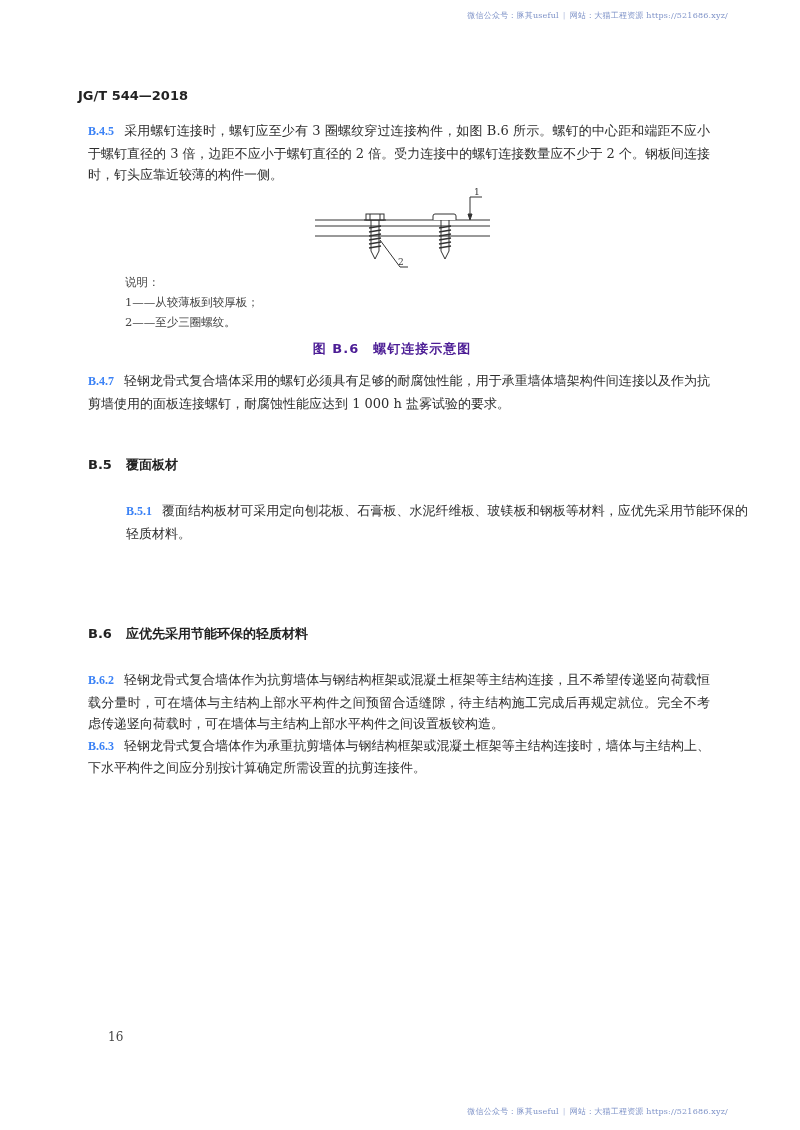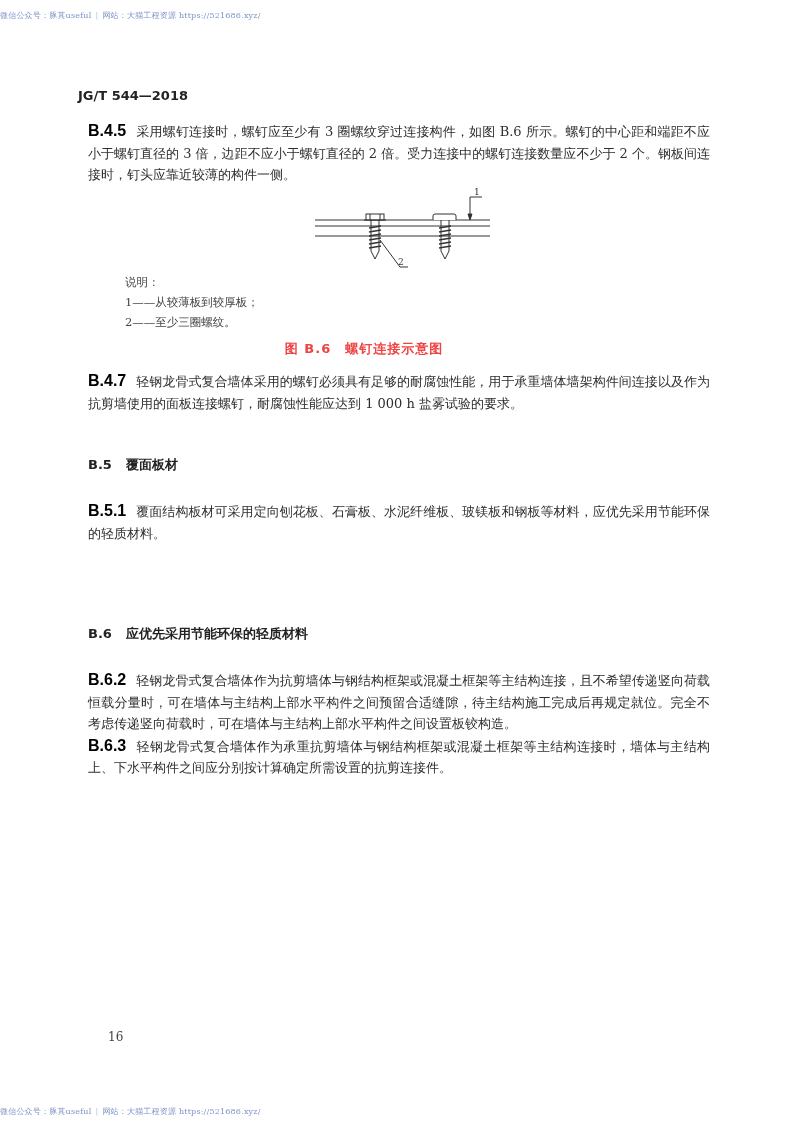--- a/index.html
+++ b/index.html
@@ -1,42 +1,43 @@
 <!DOCTYPE html>
 <html><head>
   <meta charset="utf-8">
   <style>
     html, body { margin: 0; padding: 0; }
     body {
       width: 800px; height: 1130px; background: #ffffff; position: relative; overflow: hidden;
       font-family: "DejaVu Serif", "Liberation Serif", serif; color: #2a2a2a;
     }
     .watermark {
-      position: absolute; left: 0; width: 728px; text-align: left;
+      position: absolute; left: 0; width: 728px; text-align: right;
       font-size: 8px; color: #7f93c8; letter-spacing: 0.2px;
       font-family: "DejaVu Serif", serif;
     }
     .watermark .sep { color: #b0bcdc; margin: 0 4px; }
     .wm-top { top: 10px; }
     .wm-bottom { top: 1106px; }
     .doc-code {
       position: absolute; left: 78px; top: 88px; font-size: 13px; font-weight: bold;
       font-family: "DejaVu Sans", "Liberation Sans", sans-serif; color: #222;
     }
     .content { position: absolute; left: 88px; width: 622px; }
     .para { font-size: 13px; line-height: 21.5px; margin: 0; text-align: justify; color: #2e2e2e; }
-    .clause-no { font-weight: bold; font-family: Liberation Sans, sans-serif; font-size: 16px; margin-right: 10px; color: #000000; }
+    .clause-no { font-weight: bold; font-family: Liberation Serif, serif; font-size: 12px; margin-right: 10px; color: #3b82f6; }
     .section-title { font-size: 13px; font-weight: bold; font-family: "DejaVu Sans", sans-serif; color: #222; }
     .section-title .num { margin-right: 14px; }
     .figure { position: absolute; left: 310px; top: 185px; width: 190px; height: 90px; }
     .legend { position: absolute; left: 125px; top: 272px; font-size: 11.5px; line-height: 20px; color: #444; }
     .fig-caption {
       position: absolute; left: 0; width: 728px; top: 340px; text-align: center;
-      font-size: 13px; font-weight: bold; font-family: "DejaVu Sans", sans-serif; color: #ef4444;
+      font-size: 13px; font-weight: bold; font-family: "DejaVu Sans", sans-serif; color: #4c1d95;
       letter-spacing: 1px;
+      padding-left: 28px;
     }
     .page-number { position: absolute; left: 108px; top: 1030px; font-size: 12px; color: #444; }
   </style>
 </head>
 <body>
 
 <div class="watermark wm-top">
   <span>微信公众号：豚其useful</span><span class="sep">|</span><span>网站：大猫工程资源 https://521686.xyz/</span>
 </div>
 
@@ -99,21 +100,21 @@
 <div class="fig-caption">图 B.6　螺钉连接示意图</div>
 
 <div class="content" style="top:370px;">
   <p class="para"><span class="clause-no">B.4.7</span><span>轻钢龙骨式复合墙体采用的螺钉必须具有足够的耐腐蚀性能，用于承重墙体墙架构件间连接以及作为抗剪墙使用的面板连接螺钉，耐腐蚀性能应达到 1 000 h 盐雾试验的要求。</span></p>
 </div>
 
 <div class="content" style="top:456px;">
   <div class="section-title"><span class="num">B.5</span><span>覆面板材</span></div>
 </div>
 
-<div class="content" style="top:500px;">
+<div class="content" style="top:500px;margin-left:38px;">
   <p class="para"><span class="clause-no">B.5.1</span><span>覆面结构板材可采用定向刨花板、石膏板、水泥纤维板、玻镁板和钢板等材料，应优先采用节能环保的轻质材料。</span></p>
 </div>
 
 <div class="content" style="top:625px;">
   <div class="section-title"><span class="num">B.6</span><span>应优先采用节能环保的轻质材料</span></div>
 </div>
 
 <div class="content" style="top:669px;">
   <p class="para"><span class="clause-no">B.6.2</span><span>轻钢龙骨式复合墙体作为抗剪墙体与钢结构框架或混凝土框架等主结构连接，且不希望传递竖向荷载恒载分量时，可在墙体与主结构上部水平构件之间预留合适缝隙，待主结构施工完成后再规定就位。完全不考虑传递竖向荷载时，可在墙体与主结构上部水平构件之间设置板铰构造。</span></p>
   <p class="para"><span class="clause-no">B.6.3</span><span>轻钢龙骨式复合墙体作为承重抗剪墙体与钢结构框架或混凝土框架等主结构连接时，墙体与主结构上、下水平构件之间应分别按计算确定所需设置的抗剪连接件。</span></p>

